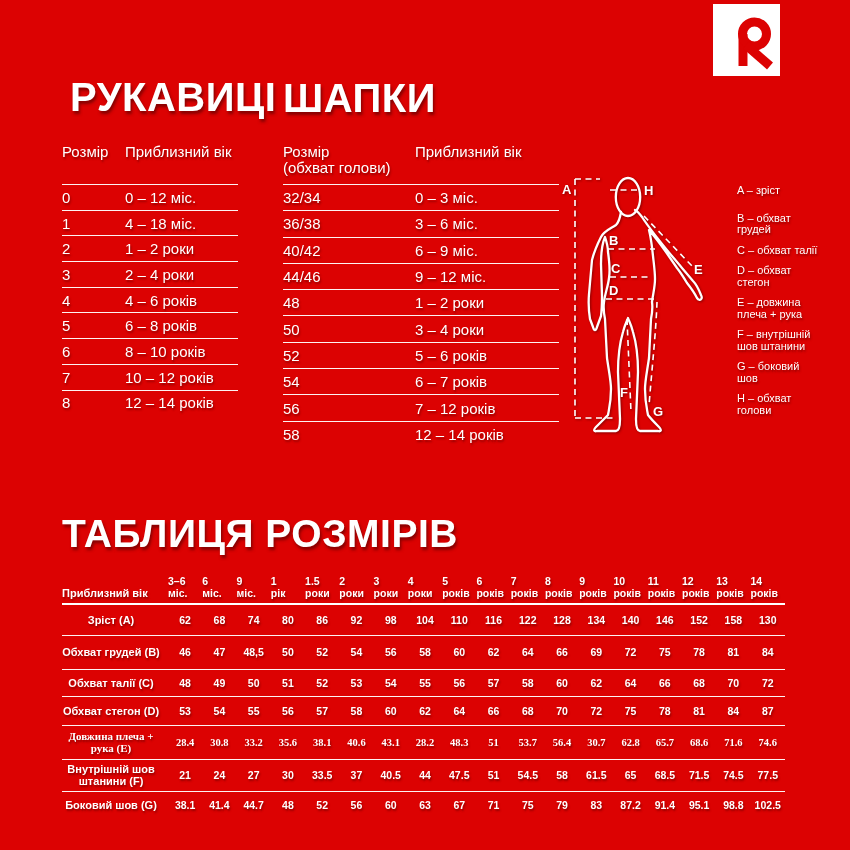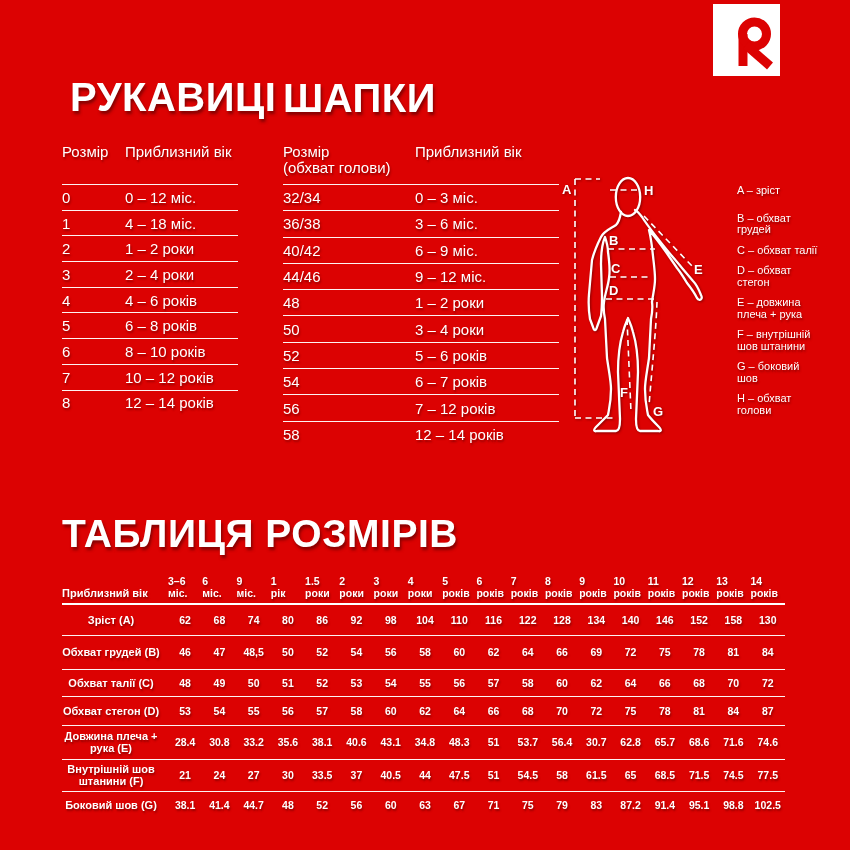--- a/index.html
+++ b/index.html
@@ -390,30 +390,30 @@
           <td>66</td>
           <td>68</td>
           <td>70</td>
           <td>72</td>
           <td>75</td>
           <td>78</td>
           <td>81</td>
           <td>84</td>
           <td>87</td>
         </tr>
-        <tr style="height: 34px;">
+        <tr style="height: 34px; font-family: Liberation Serif, serif;">
           <th>Довжина плеча + рука (E)</th>
           <td>28.4</td>
           <td>30.8</td>
           <td>33.2</td>
           <td>35.6</td>
           <td>38.1</td>
           <td>40.6</td>
           <td>43.1</td>
-          <td>34.8</td>
+          <td>28.2</td>
           <td>48.3</td>
           <td>51</td>
           <td>53.7</td>
           <td>56.4</td>
           <td>30.7</td>
           <td>62.8</td>
           <td>65.7</td>
           <td>68.6</td>
           <td>71.6</td>
           <td>74.6</td>

